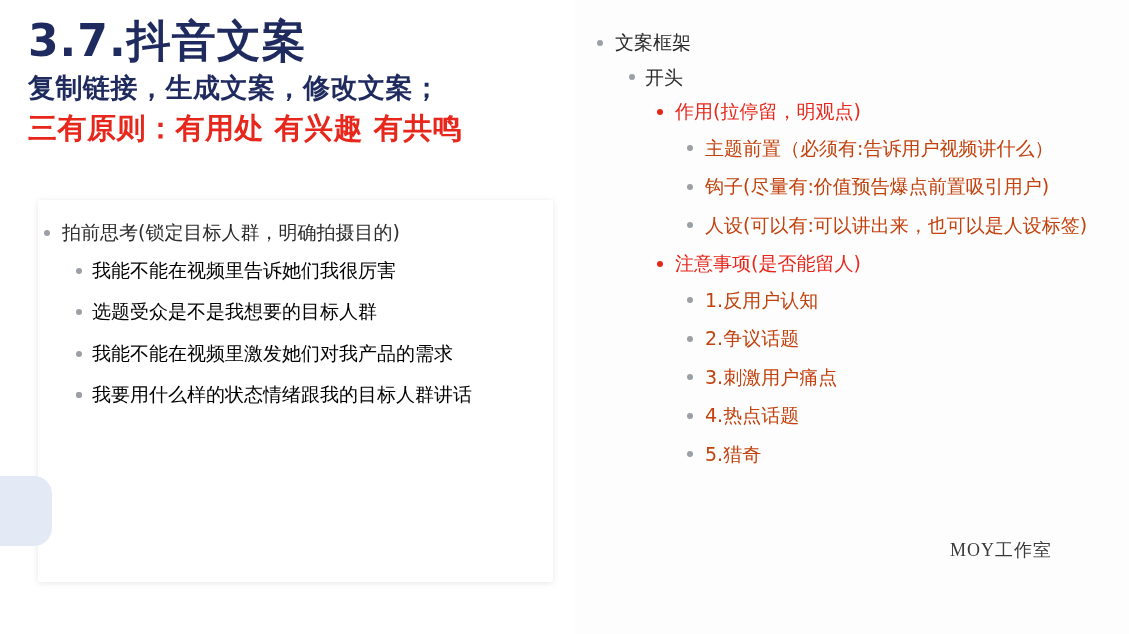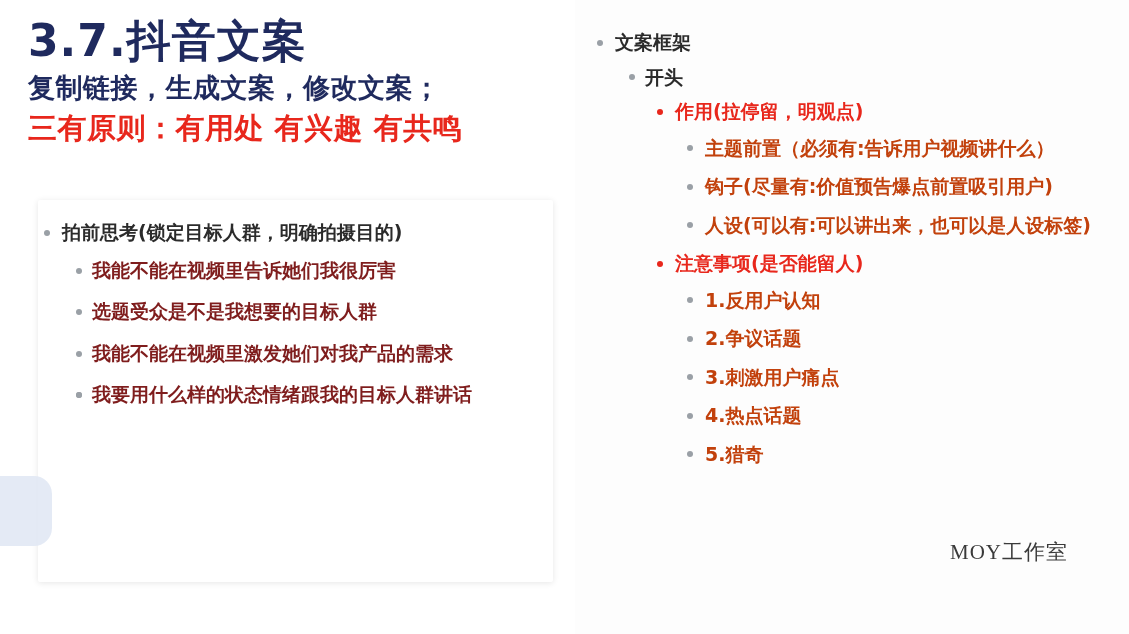--- a/index.html
+++ b/index.html
@@ -84,21 +84,20 @@
 
   ul.outline {
     list-style: none;
     margin: 0;
     padding: 0;
   }
   ul.outline li {
     position: relative;
     padding-left: 24px;
     margin-bottom: 4px;
-    font-weight: bold;
   }
   ul.outline li > .bullet {
     position: absolute;
     left: 6px;
     top: 0.62em;
     width: 6px;
     height: 6px;
     border-radius: 50%;
     background: #9aa0a6;
   }
@@ -116,21 +115,21 @@
     line-height: 1.5;
     margin-bottom: 10px;
   }
   #left-list ul.level2 {
     list-style: none;
     margin: 10px 0 0 0;
     padding: 0;
   }
   #left-list ul.level2 > li {
     font-size: 19px;
-    color: #7f1d1d;
+    color: #000000;
     line-height: 1.45;
     margin-bottom: 14px;
     padding-left: 30px;
   }
   #left-list ul.level2 > li > .bullet {
     left: 14px;
     top: 0.58em;
   }
 
   
@@ -207,21 +206,21 @@
     color: #c2410c;
   }
   #right-list ul.r4 > li > .bullet { left: 12px; top: 0.62em; background: #9aa0a6; }
 
   
   #watermark {
     position: absolute;
     left: 950px;
     top: 538px;
     font-family: "Liberation Serif", serif;
-    font-size: 21px;
+    font-size: 18px;
     color: #3a3a3a;
     letter-spacing: 1px;
     white-space: nowrap;
   }
 </style>
 </head>
 <body>
 
 <div id="left-column">
 

